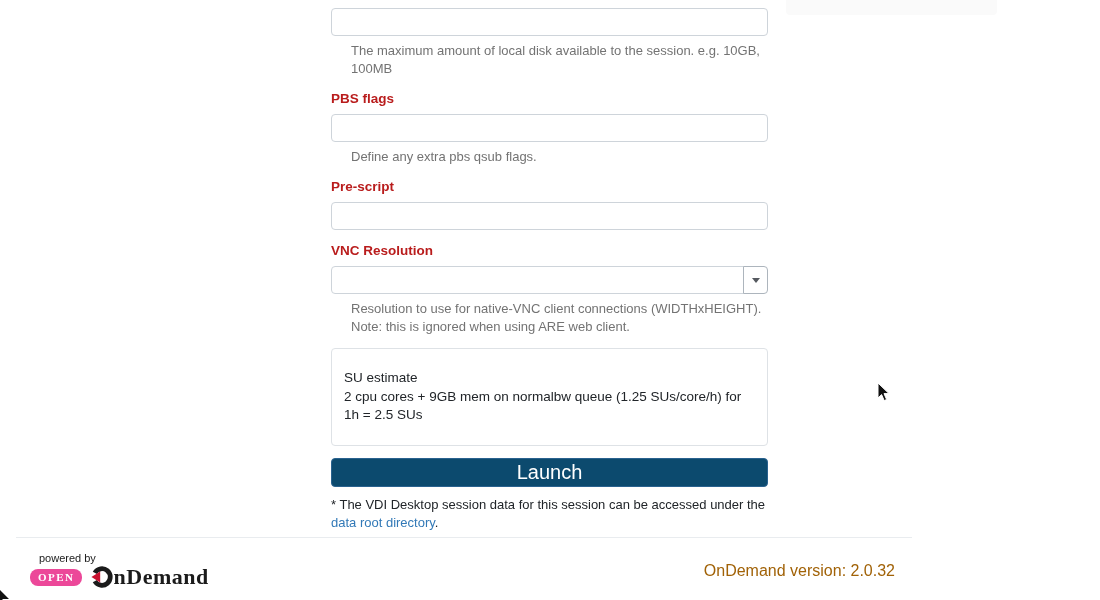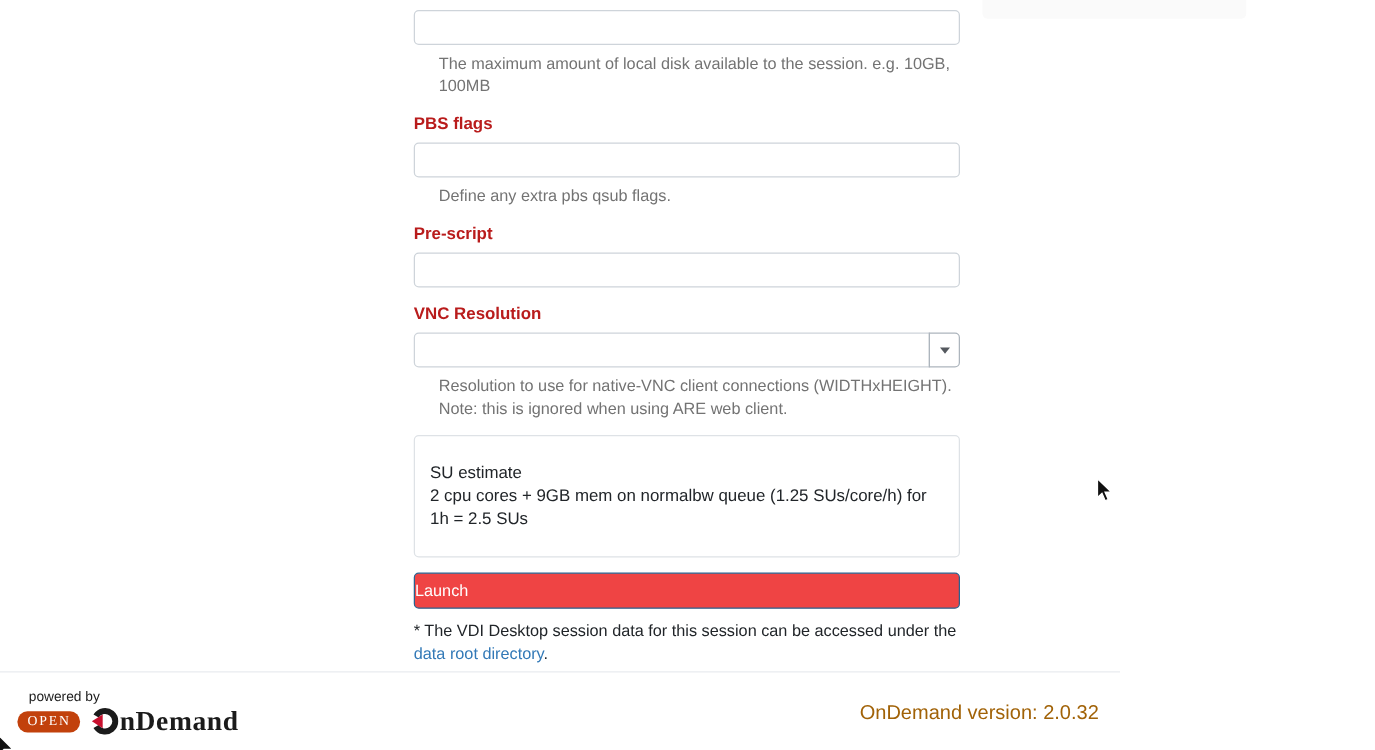--- a/index.html
+++ b/index.html
@@ -43,41 +43,41 @@
   }
 
   .su-panel {
     border: 1px solid #dee2e6; border-radius: 4px; background: #fff;
     padding: 20px 12px; font-size: 13.5px; line-height: 18.5px; color: #212529;
     margin-bottom: 12px;
   }
 
   .launch-btn {
     display: block; width: 100%; height: 29px; margin-top: 0; margin-bottom: 9px;
-    background: #ef4444; border: 1px solid #2a628f; border-radius: 4px;
-    color: #fff; font-family: "Liberation Sans", sans-serif; font-size: 13px;
-    line-height: 27px; cursor: pointer;
+    background: #0c4a6e; border: 1px solid #2a628f; border-radius: 4px;
+    color: #fff; font-family: "Liberation Sans", sans-serif; font-size: 20px;
+    line-height: 27px; text-align: center; cursor: pointer;
   }
 
   .footnote { font-size: 13px; line-height: 18.5px; color: #212529; }
   .footnote a { color: #3279b7; text-decoration: none; cursor: pointer; }
 
   
   .footer {
-    position: absolute; left: 0; top: 537px; width: 896px; height: 63px;
+    position: absolute; left: 16px; top: 537px; width: 896px; height: 63px;
     border-top: 1px solid #e9ecef; background: #fff;
   }
   .powered-by {
     position: absolute; left: 23px; top: 14px;
     font-size: 11px; color: #1b1b1b; line-height: 12px;
   }
   .logo-row { position: absolute; left: 14px; top: 28px; display: flex; align-items: center; }
   .open-badge {
-    display: inline-block; background: #c2410c; color: #fff;
-    font-family: "Liberation Serif", serif; font-weight: 400; font-size: 11px;
+    display: inline-block; background: #ec4899; color: #fff;
+    font-family: "Liberation Serif", serif; font-weight: 700; font-size: 11px;
     letter-spacing: 1.5px; padding: 2px 7px 3px 8px; border-radius: 8px;
     line-height: 12px;
   }
   .ondemand-mark {
     display: flex; align-items: flex-start; margin-left: 9px;
     font-family: "Liberation Serif", serif; font-weight: 700; font-size: 22px;
     color: #1b1b1b; letter-spacing: 0.5px; line-height: 22px;
   }
   .ondemand-mark svg { margin-right: 1px; }
   .version-text {

